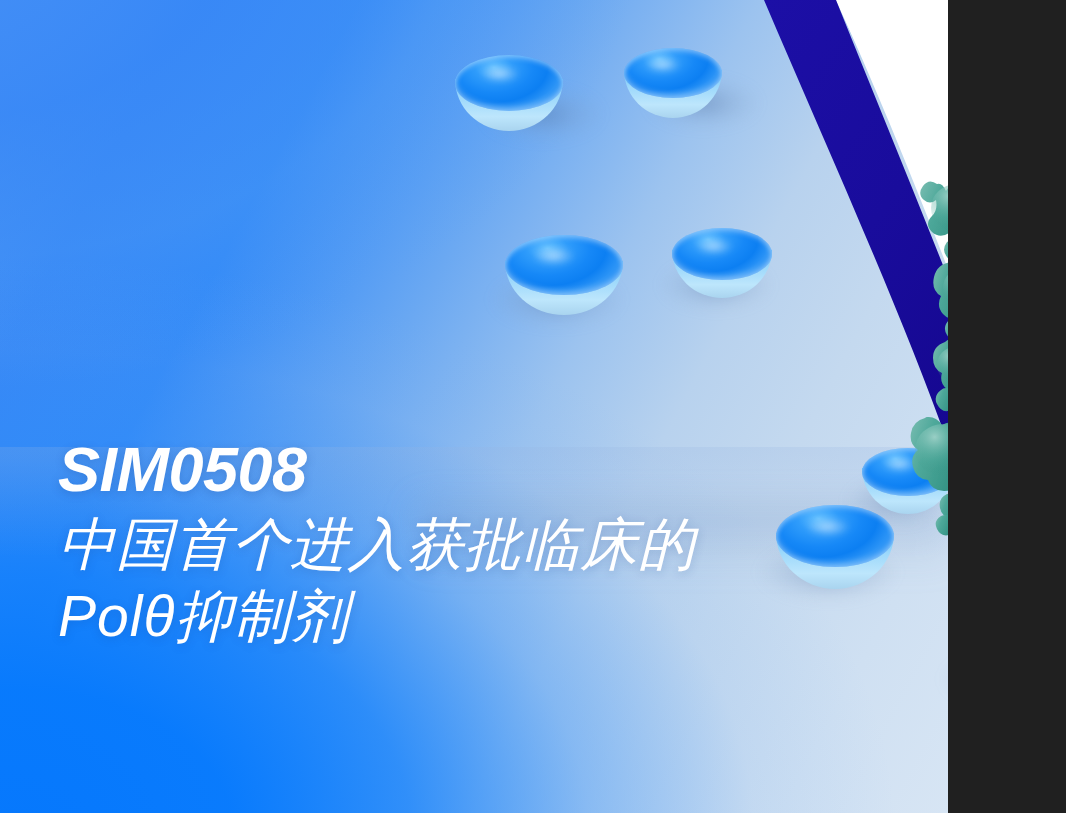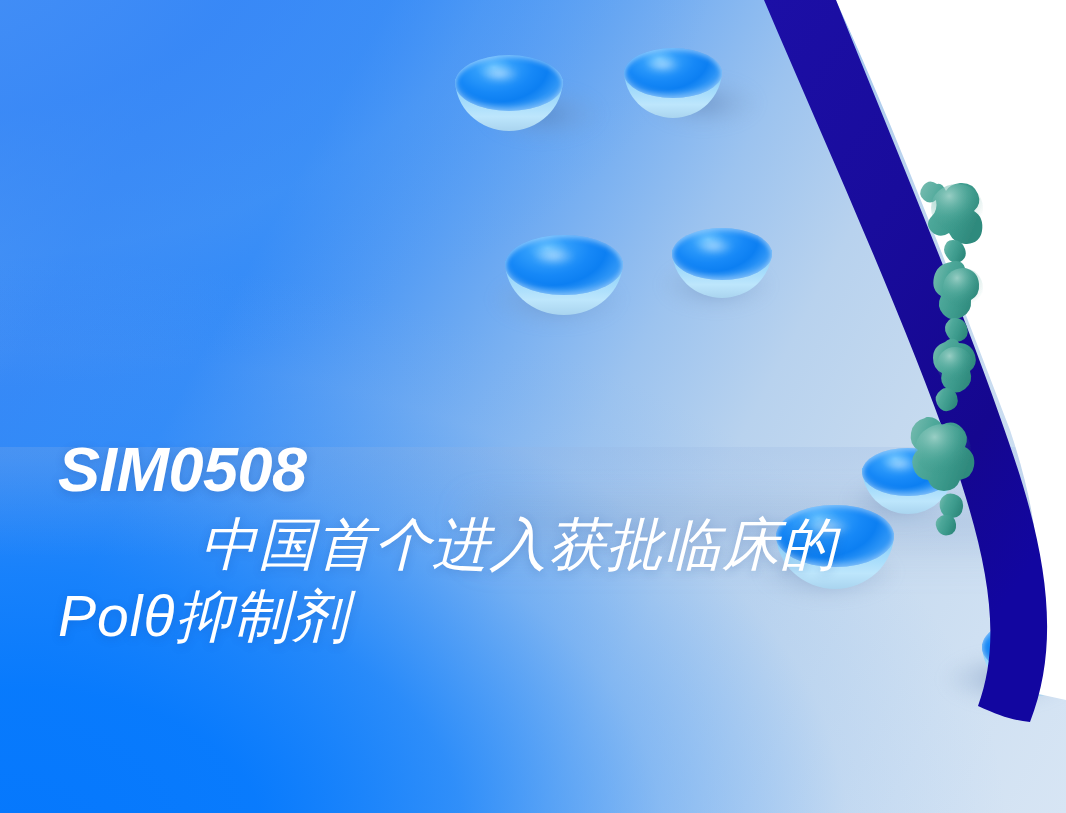--- a/index.html
+++ b/index.html
@@ -1,17 +1,17 @@
 <!DOCTYPE html>
 <html><head>
 <meta charset="utf-8">
 <style>
   html,body{margin:0;padding:0;background:#202020;}
   #stage{
-    position:relative;width:1066px;height:813px;overflow:hidden;
+    position:relative;width:948px;height:813px;overflow:hidden;
     font-family:"Liberation Sans","DejaVu Sans",sans-serif;
     background:#0878fd;
   }
   
   .bg-base{
     position:absolute;inset:0;
     background:linear-gradient(118deg,
         #3d8bf6 0%,
         #2f84f7 14%,
         #2f88f8 26%,
@@ -87,21 +87,20 @@
   .titleblock{position:absolute;left:58px;top:438px;width:780px;color:#fff;}
   .t-main{
     font-size:63px;font-weight:bold;font-style:italic;line-height:1.0;
     letter-spacing:-0.5px;
     text-shadow:0 2px 10px rgba(20,60,140,.25);
   }
   .t-sub1{
     font-size:57px;font-style:italic;font-weight:500;line-height:1.12;
     margin-top:12px;letter-spacing:1px;
     text-shadow:0 2px 10px rgba(20,60,140,.22);
-    text-align:right;
   }
   .t-sub2{
     font-size:57px;font-style:italic;font-weight:500;line-height:1.12;
     margin-top:8px;letter-spacing:1px;
     text-shadow:0 2px 10px rgba(20,60,140,.22);
   }
 </style>
 </head>
 <body>
 

